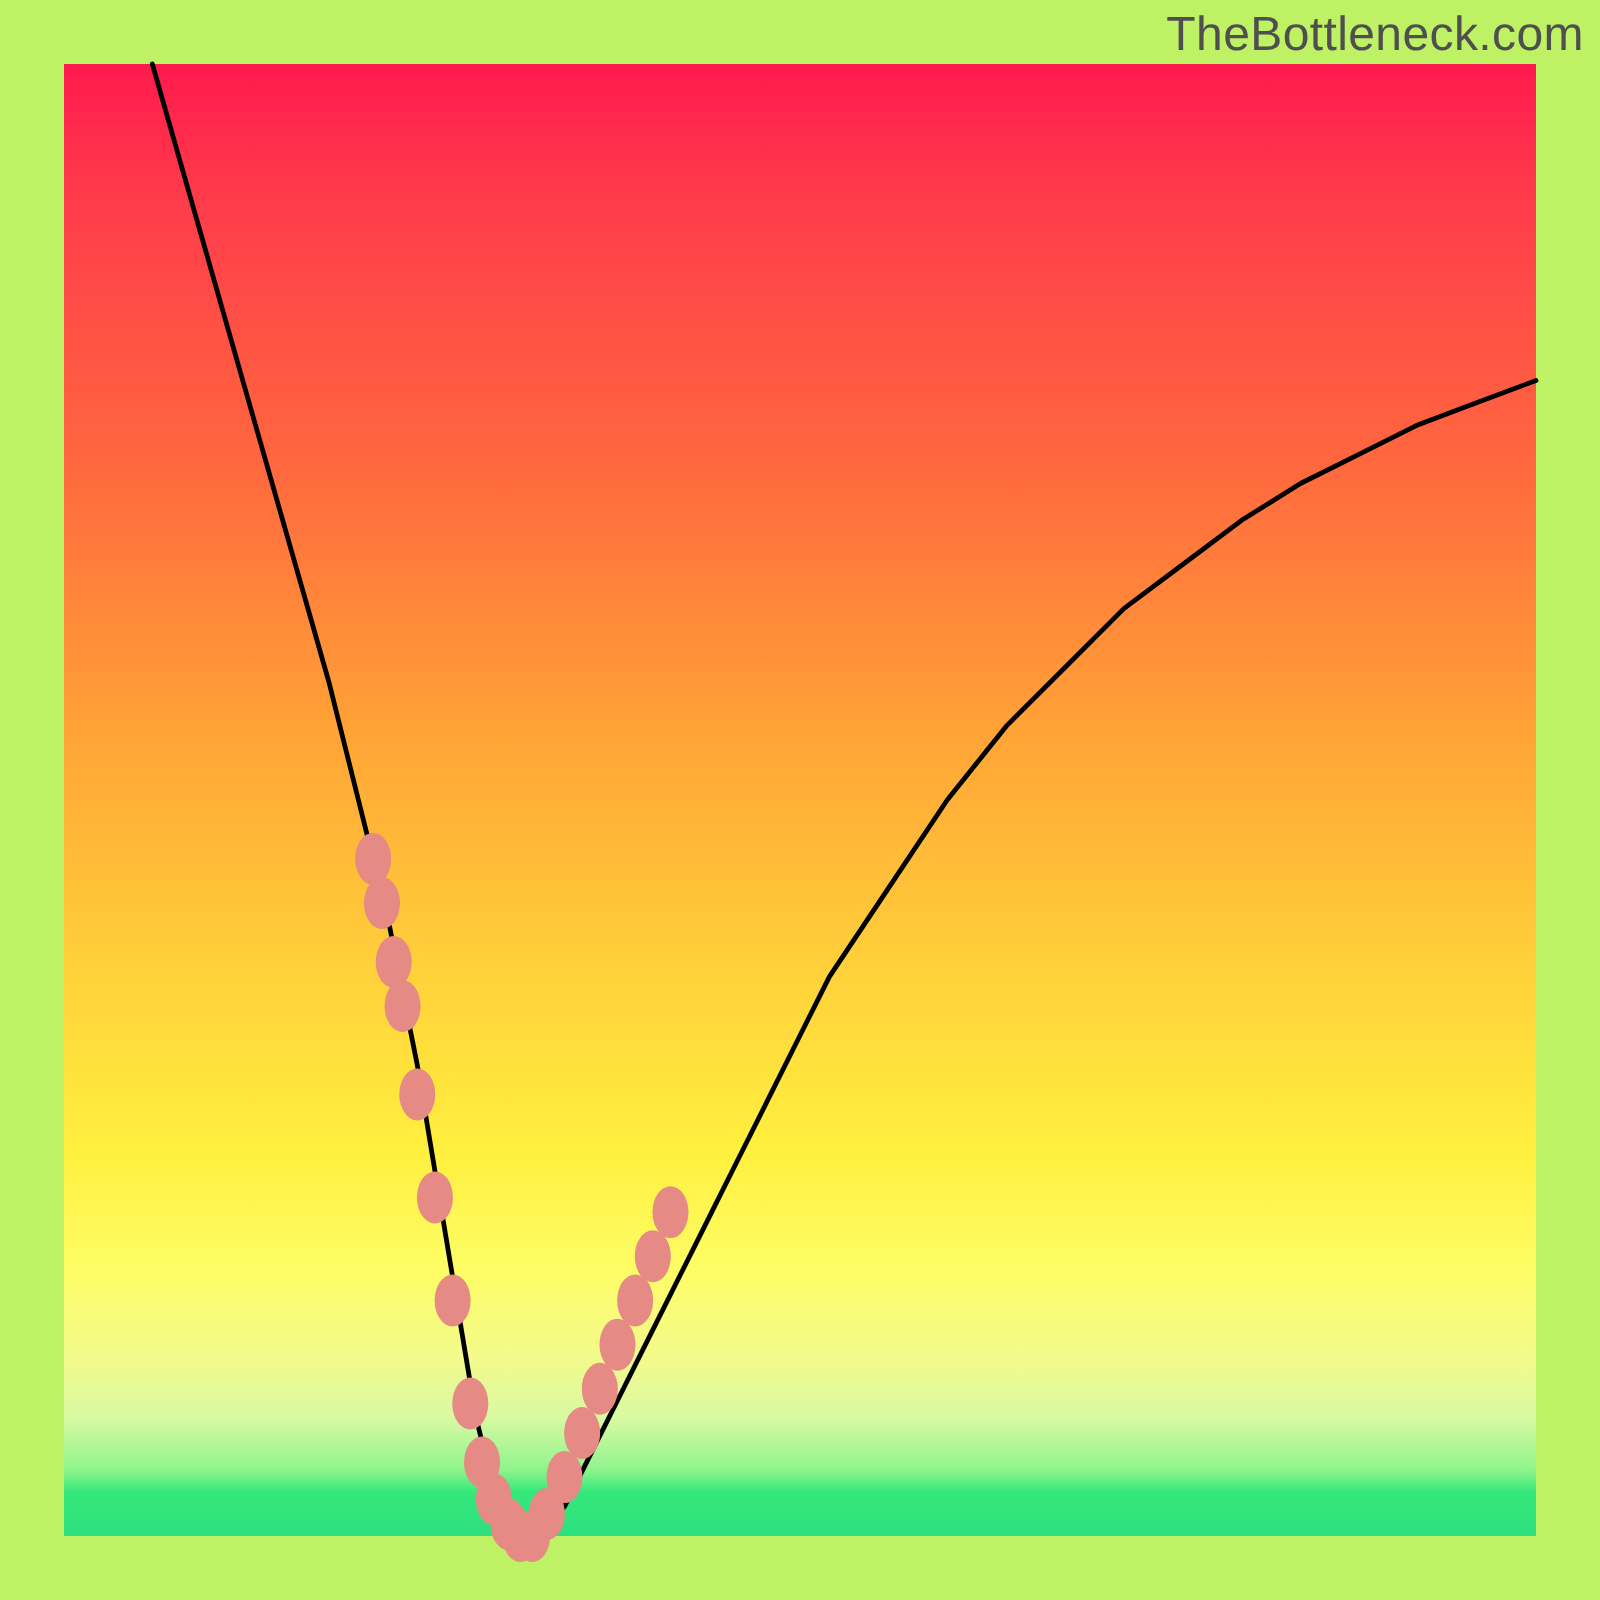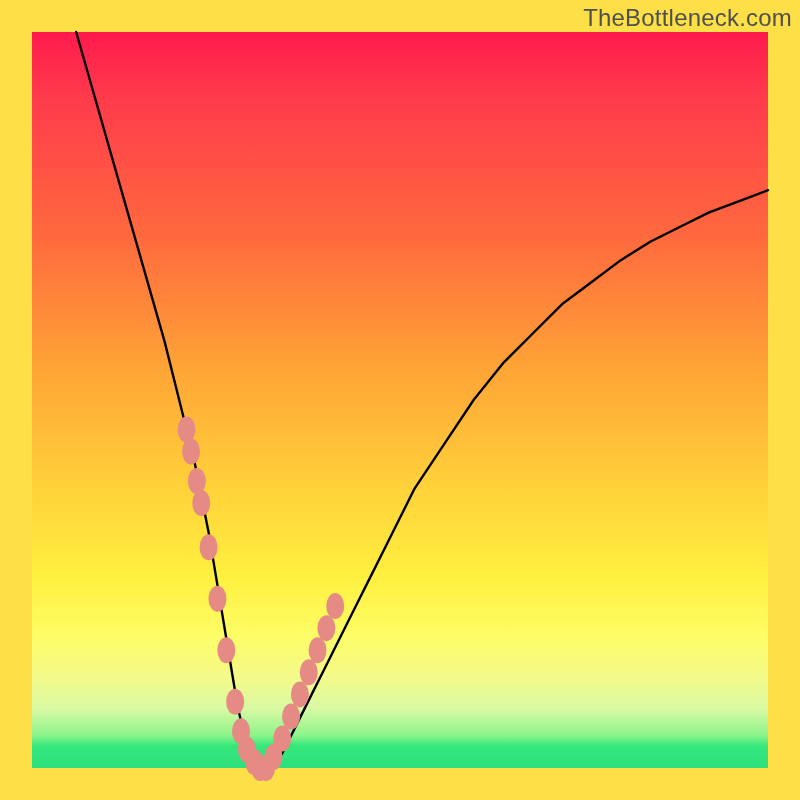--- a/index.html
+++ b/index.html
@@ -10,21 +10,21 @@
     background: #000;
     overflow: hidden;
     font-family: Arial, Helvetica, sans-serif;
   }
   .frame {
     position: absolute;
     left: 0;
     top: 0;
     width: 800px;
     height: 800px;
-    background: #fde047;
+    background: #bef264;
   }
   .plot-area {
     position: absolute;
     left: 32px;
     top: 32px;
     width: 736px;
     height: 736px;
     
     background: linear-gradient(
       to bottom,

